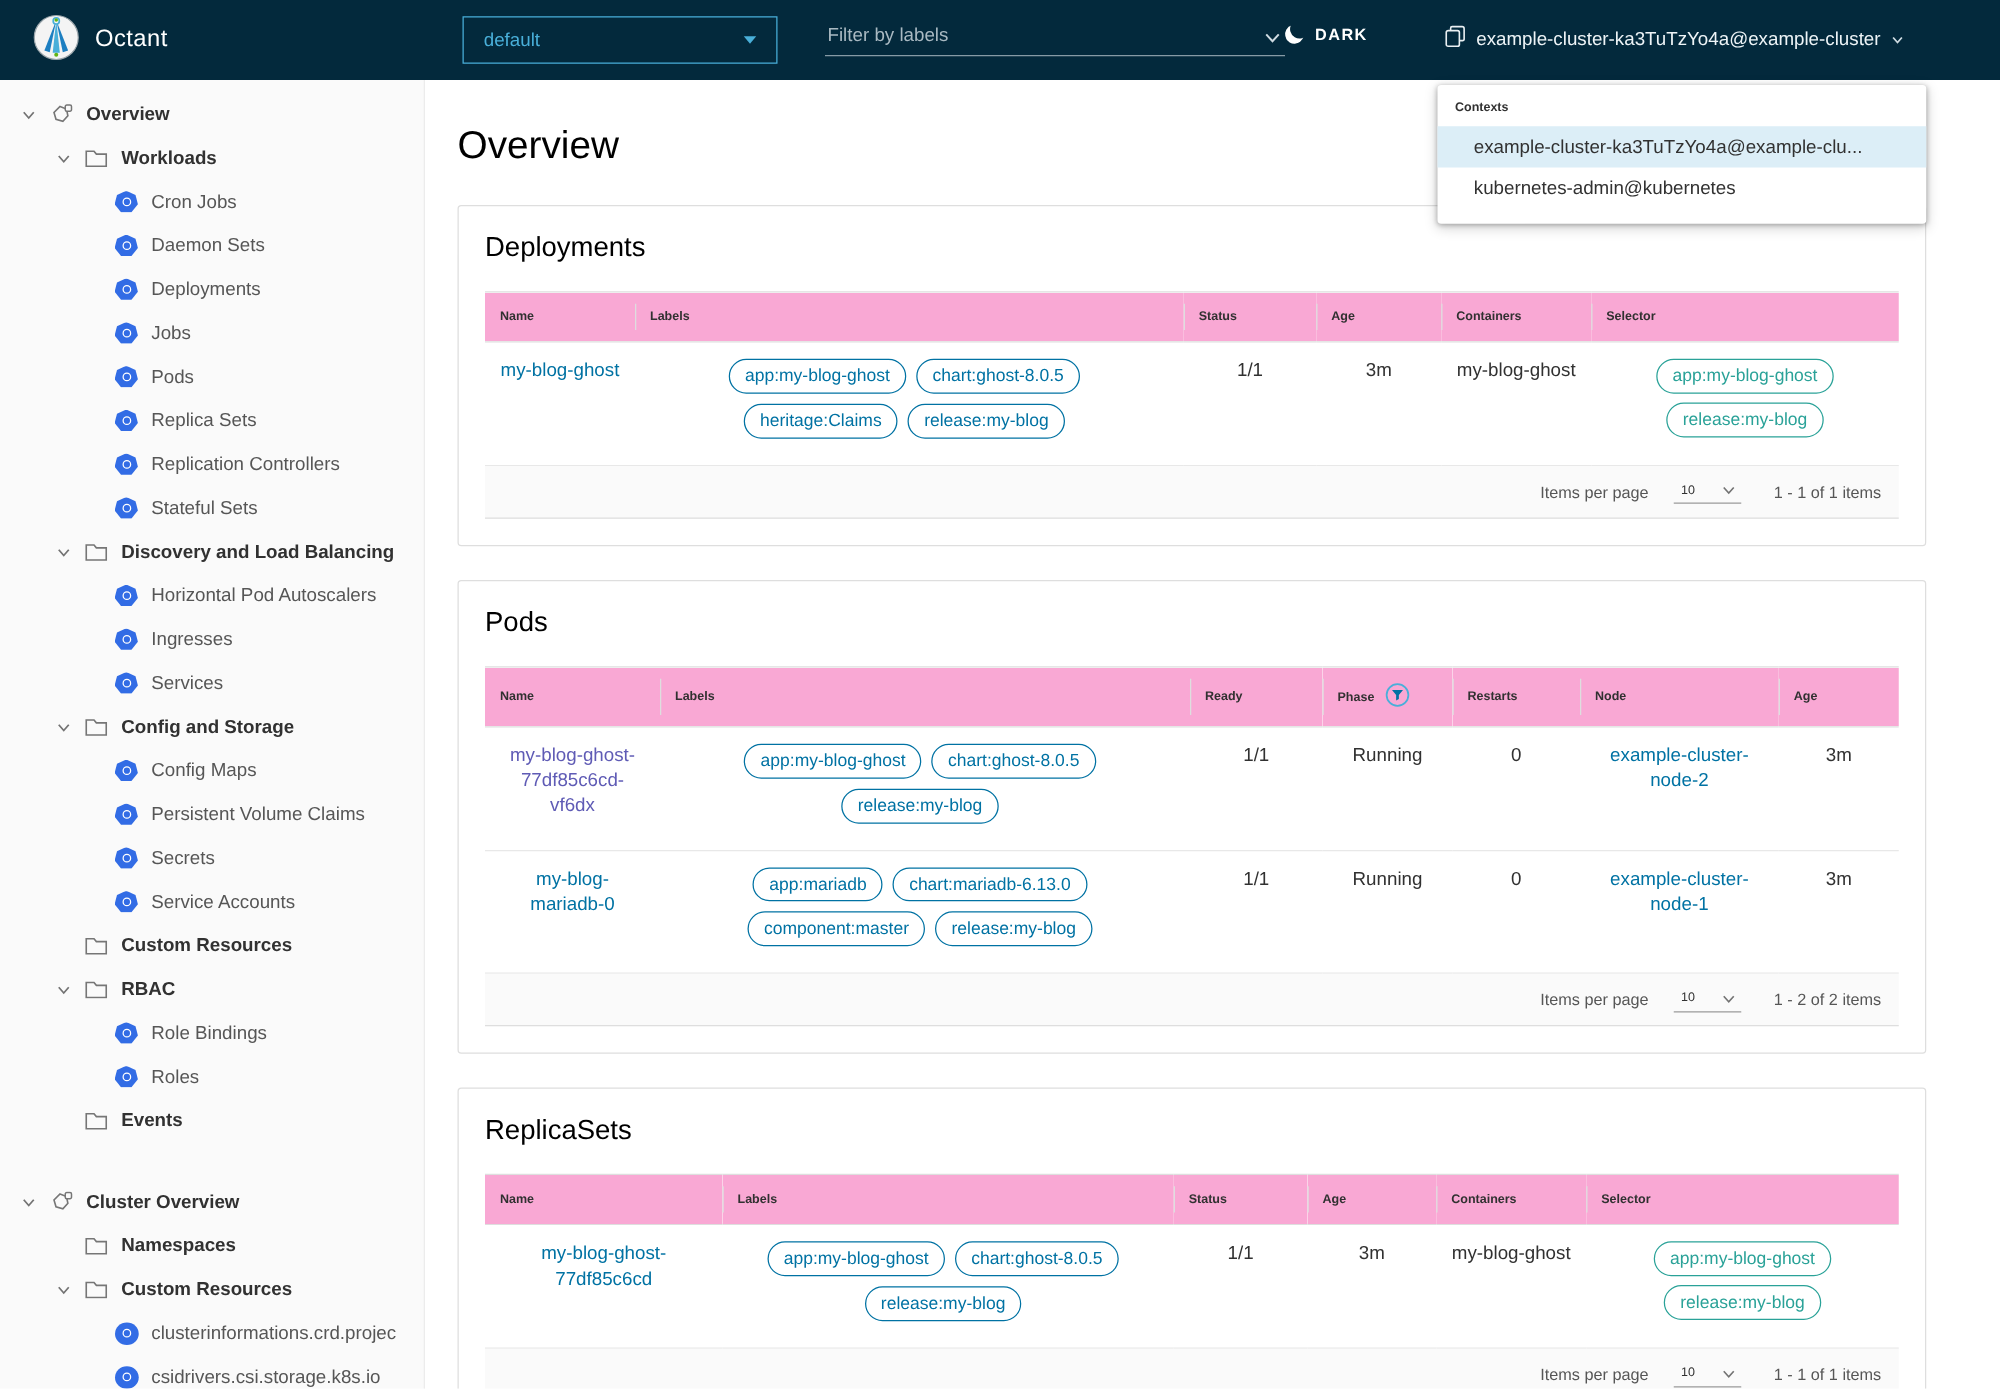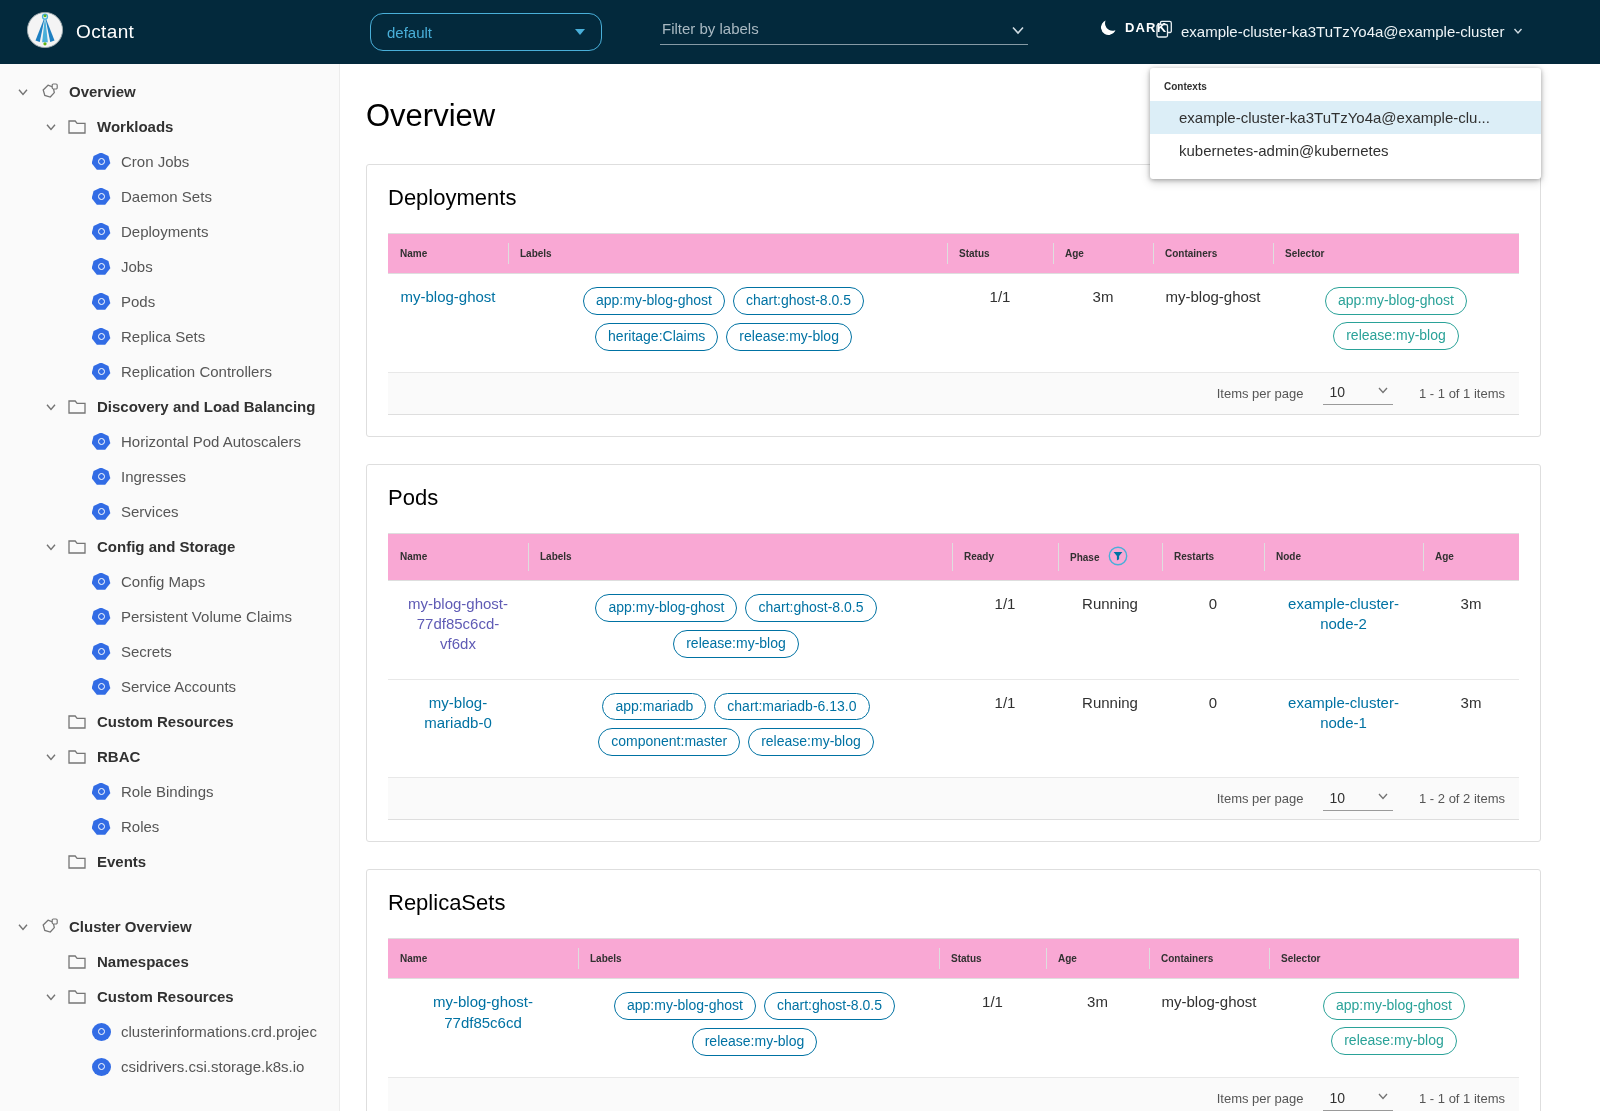--- a/index.html
+++ b/index.html
@@ -4,28 +4,28 @@
 <style>
   * { box-sizing: border-box; margin: 0; padding: 0; }
   html,body { width:1600px; height:1111px; overflow:hidden; }
   body { font-family:"Liberation Sans","DejaVu Sans",sans-serif; background:#fff; color:#313131; }
   #app { position:relative; width:1600px; height:1111px; overflow:hidden; }
 
   
   .topbar { position:absolute; top:0; left:0; right:0; height:64px; background:#03293c; display:flex; align-items:center; z-index:30; }
   .brand { display:flex; align-items:center; margin-left:26px; }
   .brand-title { color:#fff; font-size:19px; margin-left:12px; letter-spacing:.02em; }
-  .ns-select { position:absolute; left:370px; top:13px; width:232px; height:38px; border:1px solid #49afd9; border-radius:13px; display:flex; align-items:center; justify-content:space-between; padding:0 16px; cursor:pointer; }
+  .ns-select { position:absolute; left:370px; top:13px; width:252px; height:38px; border:1px solid #49afd9; border-radius:0; display:flex; align-items:center; justify-content:space-between; padding:0 16px; cursor:pointer; }
   .ns-select .ns-val { color:#49afd9; font-size:15px; }
   .caret-solid { width:0; height:0; border-left:5px solid transparent; border-right:5px solid transparent; border-top:6px solid #49afd9; }
   .lbl-filter { position:absolute; left:660px; top:14px; width:368px; }
   .lbl-filter input { width:100%; background:transparent; border:none; border-bottom:1px solid #869aa5; color:#cfdbe2; font-size:15px; padding:6px 26px 7px 2px; outline:none; font-family:inherit; }
   .lbl-filter input::placeholder { color:#a9b9c2; }
   .lbl-filter .chev-wrap { position:absolute; right:2px; top:8px; }
-  .theme-toggle { position:absolute; left:1101px; top:20px; display:flex; align-items:center; cursor:pointer; }
+  .theme-toggle { position:absolute; left:1028px; top:20px; display:flex; align-items:center; cursor:pointer; }
   .moon { width:15px; height:15px; border-radius:50%; box-shadow:inset 5px -3px 0 0 #ffffff; transform:rotate(-15deg); }
   .theme-label { color:#fff; font-size:13px; font-weight:bold; letter-spacing:.09em; margin-left:9px; }
   .ctx-chooser { position:absolute; left:1156px; top:20px; display:flex; align-items:center; cursor:pointer;justify-content:center; }
   .ctx-label { color:#eef4f7; font-size:15px; margin:0 8px; }
 
   .chev svg { display:block; }
 
   
   .ctx-menu { position:absolute; left:1150px; top:68px; width:391px; background:#fff; border-radius:3px; box-shadow:0 1px 4px rgba(0,0,0,.28), 0 3px 10px rgba(0,0,0,.18); z-index:40; padding:13px 0 12px 0; }
   .ctx-menu-title { font-size:10px; font-weight:bold; color:#313131; padding:0 14px 9px 14px; }
@@ -54,21 +54,21 @@
   table.grid thead th { background:#f9a8d4; border-top:1px solid #dedede; border-bottom:1px solid #dedede; font-size:10px; font-weight:bold; color:#313131; text-align:left; padding:12px 12px; position:relative; height:40px; }
   table.grid thead th + th::before { content:""; position:absolute; left:0; top:9px; bottom:9px; width:1px; background:#dedede; }
   table.grid td { vertical-align:top; padding:13px 12px; font-size:15px; color:#313131; border-bottom:1px solid #e8e8e8; line-height:1.35;text-align:center; }
   a.rlink { color:#0072a3; text-decoration:none; cursor:pointer; }
   a.rlink.visited { color:#5f5bb5; }
   .tag { display:inline-block; border:1px solid #0072a3; color:#0072a3; border-radius:14px; padding:3px 12px 4px 12px; font-size:14px; margin:0 8px 8px 0; white-space:nowrap; cursor:pointer; background:#fff; }
   .sel-row { margin-bottom:7px; }
   .tag.teal { border-color:#2aa298; color:#2aa298; margin:0; }
   .filter-chip { display:inline-block; vertical-align:-5px; margin-left:9px; cursor:pointer; }
   .pager { display:flex; align-items:center; justify-content:flex-end; background:#fafafa; border-bottom:1px solid #dedede; height:42px; padding-right:14px; font-size:13px; color:#565656; }
-  .pp-select { display:inline-flex; gap:32px; margin:0 26px 0 20px; border-bottom:1px solid #9a9a9a; padding:3px 4px 4px 6px; cursor:pointer; color:#313131; font-size:14px; }
+  .pp-select { display:inline-flex; align-items:center; gap:21px; margin:0 26px 0 20px; border-bottom:1px solid #9a9a9a; padding:3px 4px 4px 6px; cursor:pointer; color:#313131; font-size:10px; }
   .pp-range { color:#565656; }
 </style>
 </head>
 <body>
 <div id="app">
 
   <header class="topbar">
     <div class="brand">
       <span>
         <svg width="38" height="38" viewBox="0 0 40 40">
@@ -203,20 +203,28 @@
         </span>
         <span class="lbl">Replica Sets</span>
       </div>
       <div class="side-row lv2">
         <span class="slot">
           <span class="k8s-badge">
             <span class="ring"></span>
           </span>
         </span>
         <span class="lbl">Replication Controllers</span>
+      </div>
+      <div class="side-row lv2">
+        <span class="slot">
+          <span class="k8s-badge">
+            <span class="ring"></span>
+          </span>
+        </span>
+        <span class="lbl">Stateful Sets</span>
       </div>
       <div class="side-row lv1 grp">
         <span class="slot chev">
           <svg width="12" height="12" viewBox="0 0 12 12">
             <polyline points="2,3.8 6,8.4 10,3.8" fill="none" stroke="#737373" stroke-width="1.4"></polyline>
           </svg>
         </span>
         <span class="slot">
           <svg width="18" height="15" viewBox="0 0 18 15">
             <path d="M1 2 h6.2 l1.9 2.3 H17 V14 H1 Z" fill="none" stroke="#767676" stroke-width="1.3"></path>

